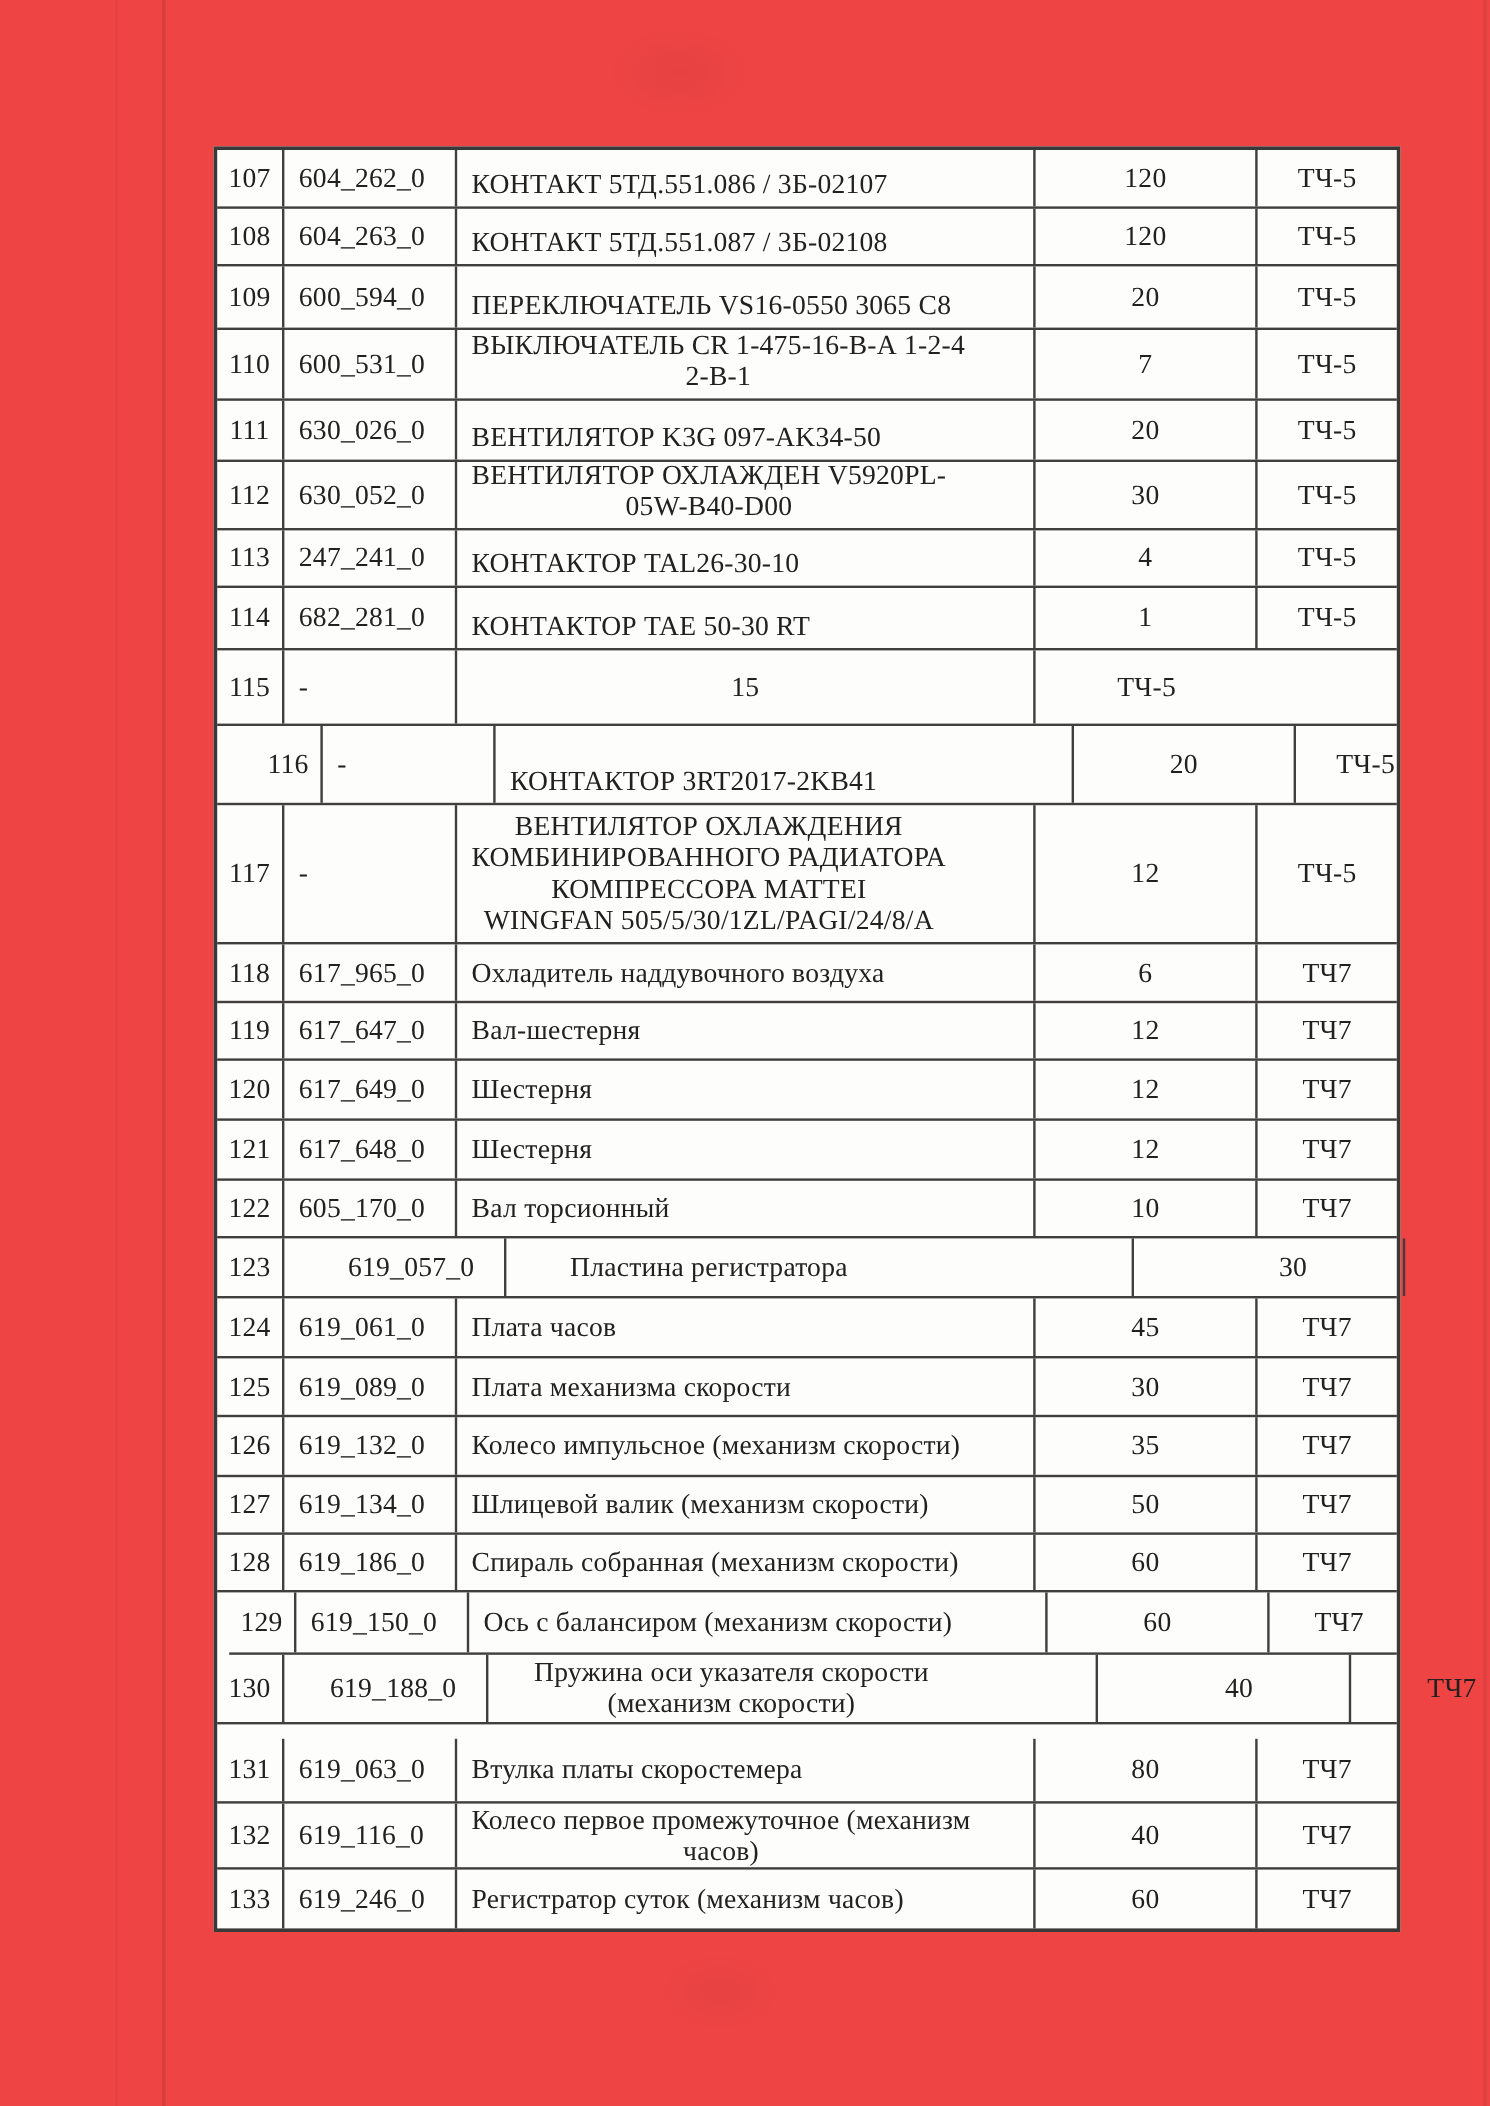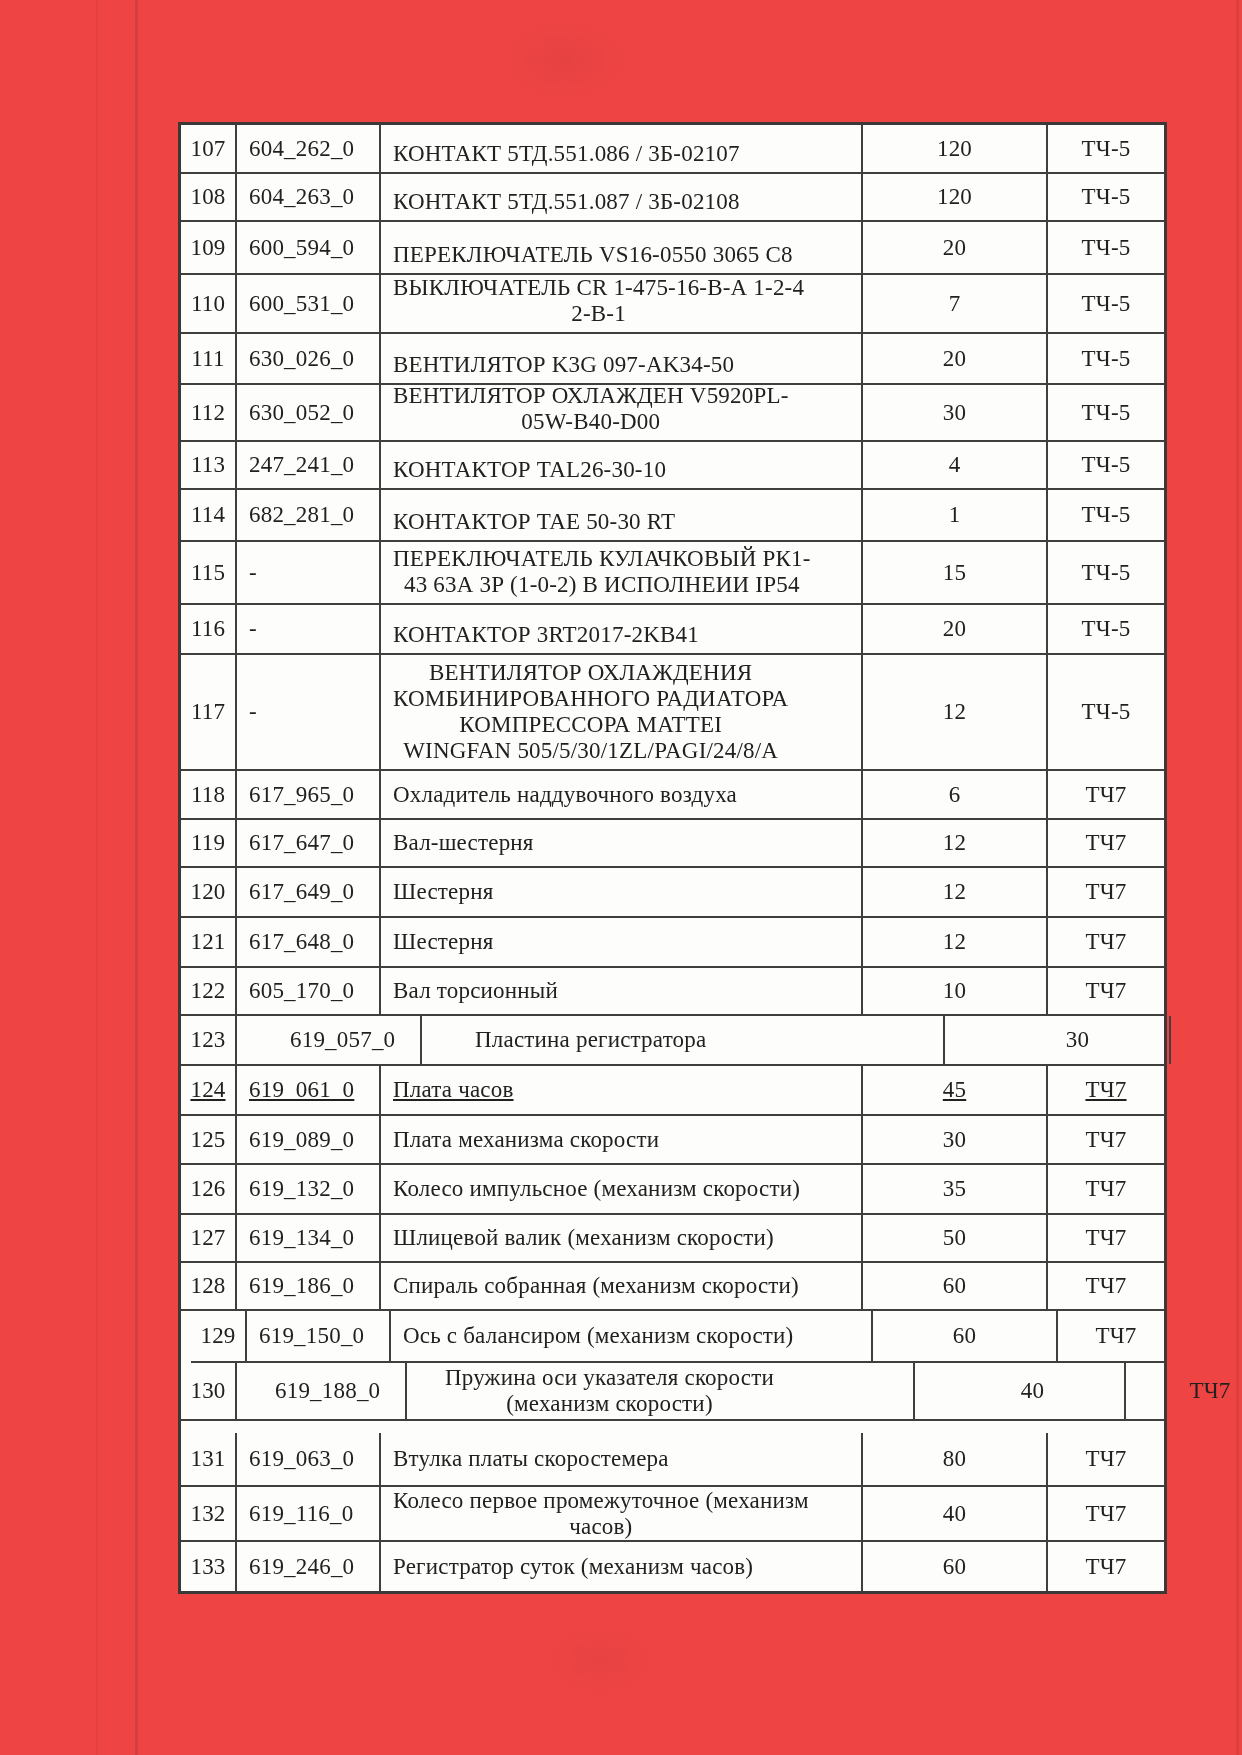--- a/index.html
+++ b/index.html
@@ -211,32 +211,28 @@
           <span>ТЧ-5</span>
         </div>
       </div>
       <div class="trow caps" style="height: 63px;">
         <div class="cell c-no">
           <span>115</span>
         </div>
         <div class="cell c-code">
           <span>-</span>
         </div>
-        <div class="cell c-name">
-          <span>ПЕРЕКЛЮЧАТЕЛЬ КУЛАЧКОВЫЙ РК1-
-43 63А 3Р (1-0-2) В ИСПОЛНЕИИ IP54</span>
-        </div>
         <div class="cell c-qty">
           <span>15</span>
         </div>
         <div class="cell c-depot">
           <span>ТЧ-5</span>
         </div>
       </div>
-      <div class="trow caps" style="height: 50px;">
+      <div class="trow caps" style="height: 66px; padding-left: 32px;">
         <div class="cell c-no">
           <span>116</span>
         </div>
         <div class="cell c-code">
           <span>-</span>
         </div>
         <div class="cell c-name">
           <span>КОНТАКТОР 3RT2017-2KB41</span>
         </div>
         <div class="cell c-qty">
@@ -361,21 +357,21 @@
         <div class="cell c-name">
           <span>Пластина регистратора</span>
         </div>
         <div class="cell c-qty">
           <span>30</span>
         </div>
         <div class="cell c-depot">
           <span>ТЧ7</span>
         </div>
       </div>
-      <div class="trow" style="height: 50px; text-decoration: underline;">
+      <div class="trow" style="height: 50px;">
         <div class="cell c-no">
           <span>124</span>
         </div>
         <div class="cell c-code">
           <span>619_061_0</span>
         </div>
         <div class="cell c-name">
           <span>Плата часов</span>
         </div>
         <div class="cell c-qty">

